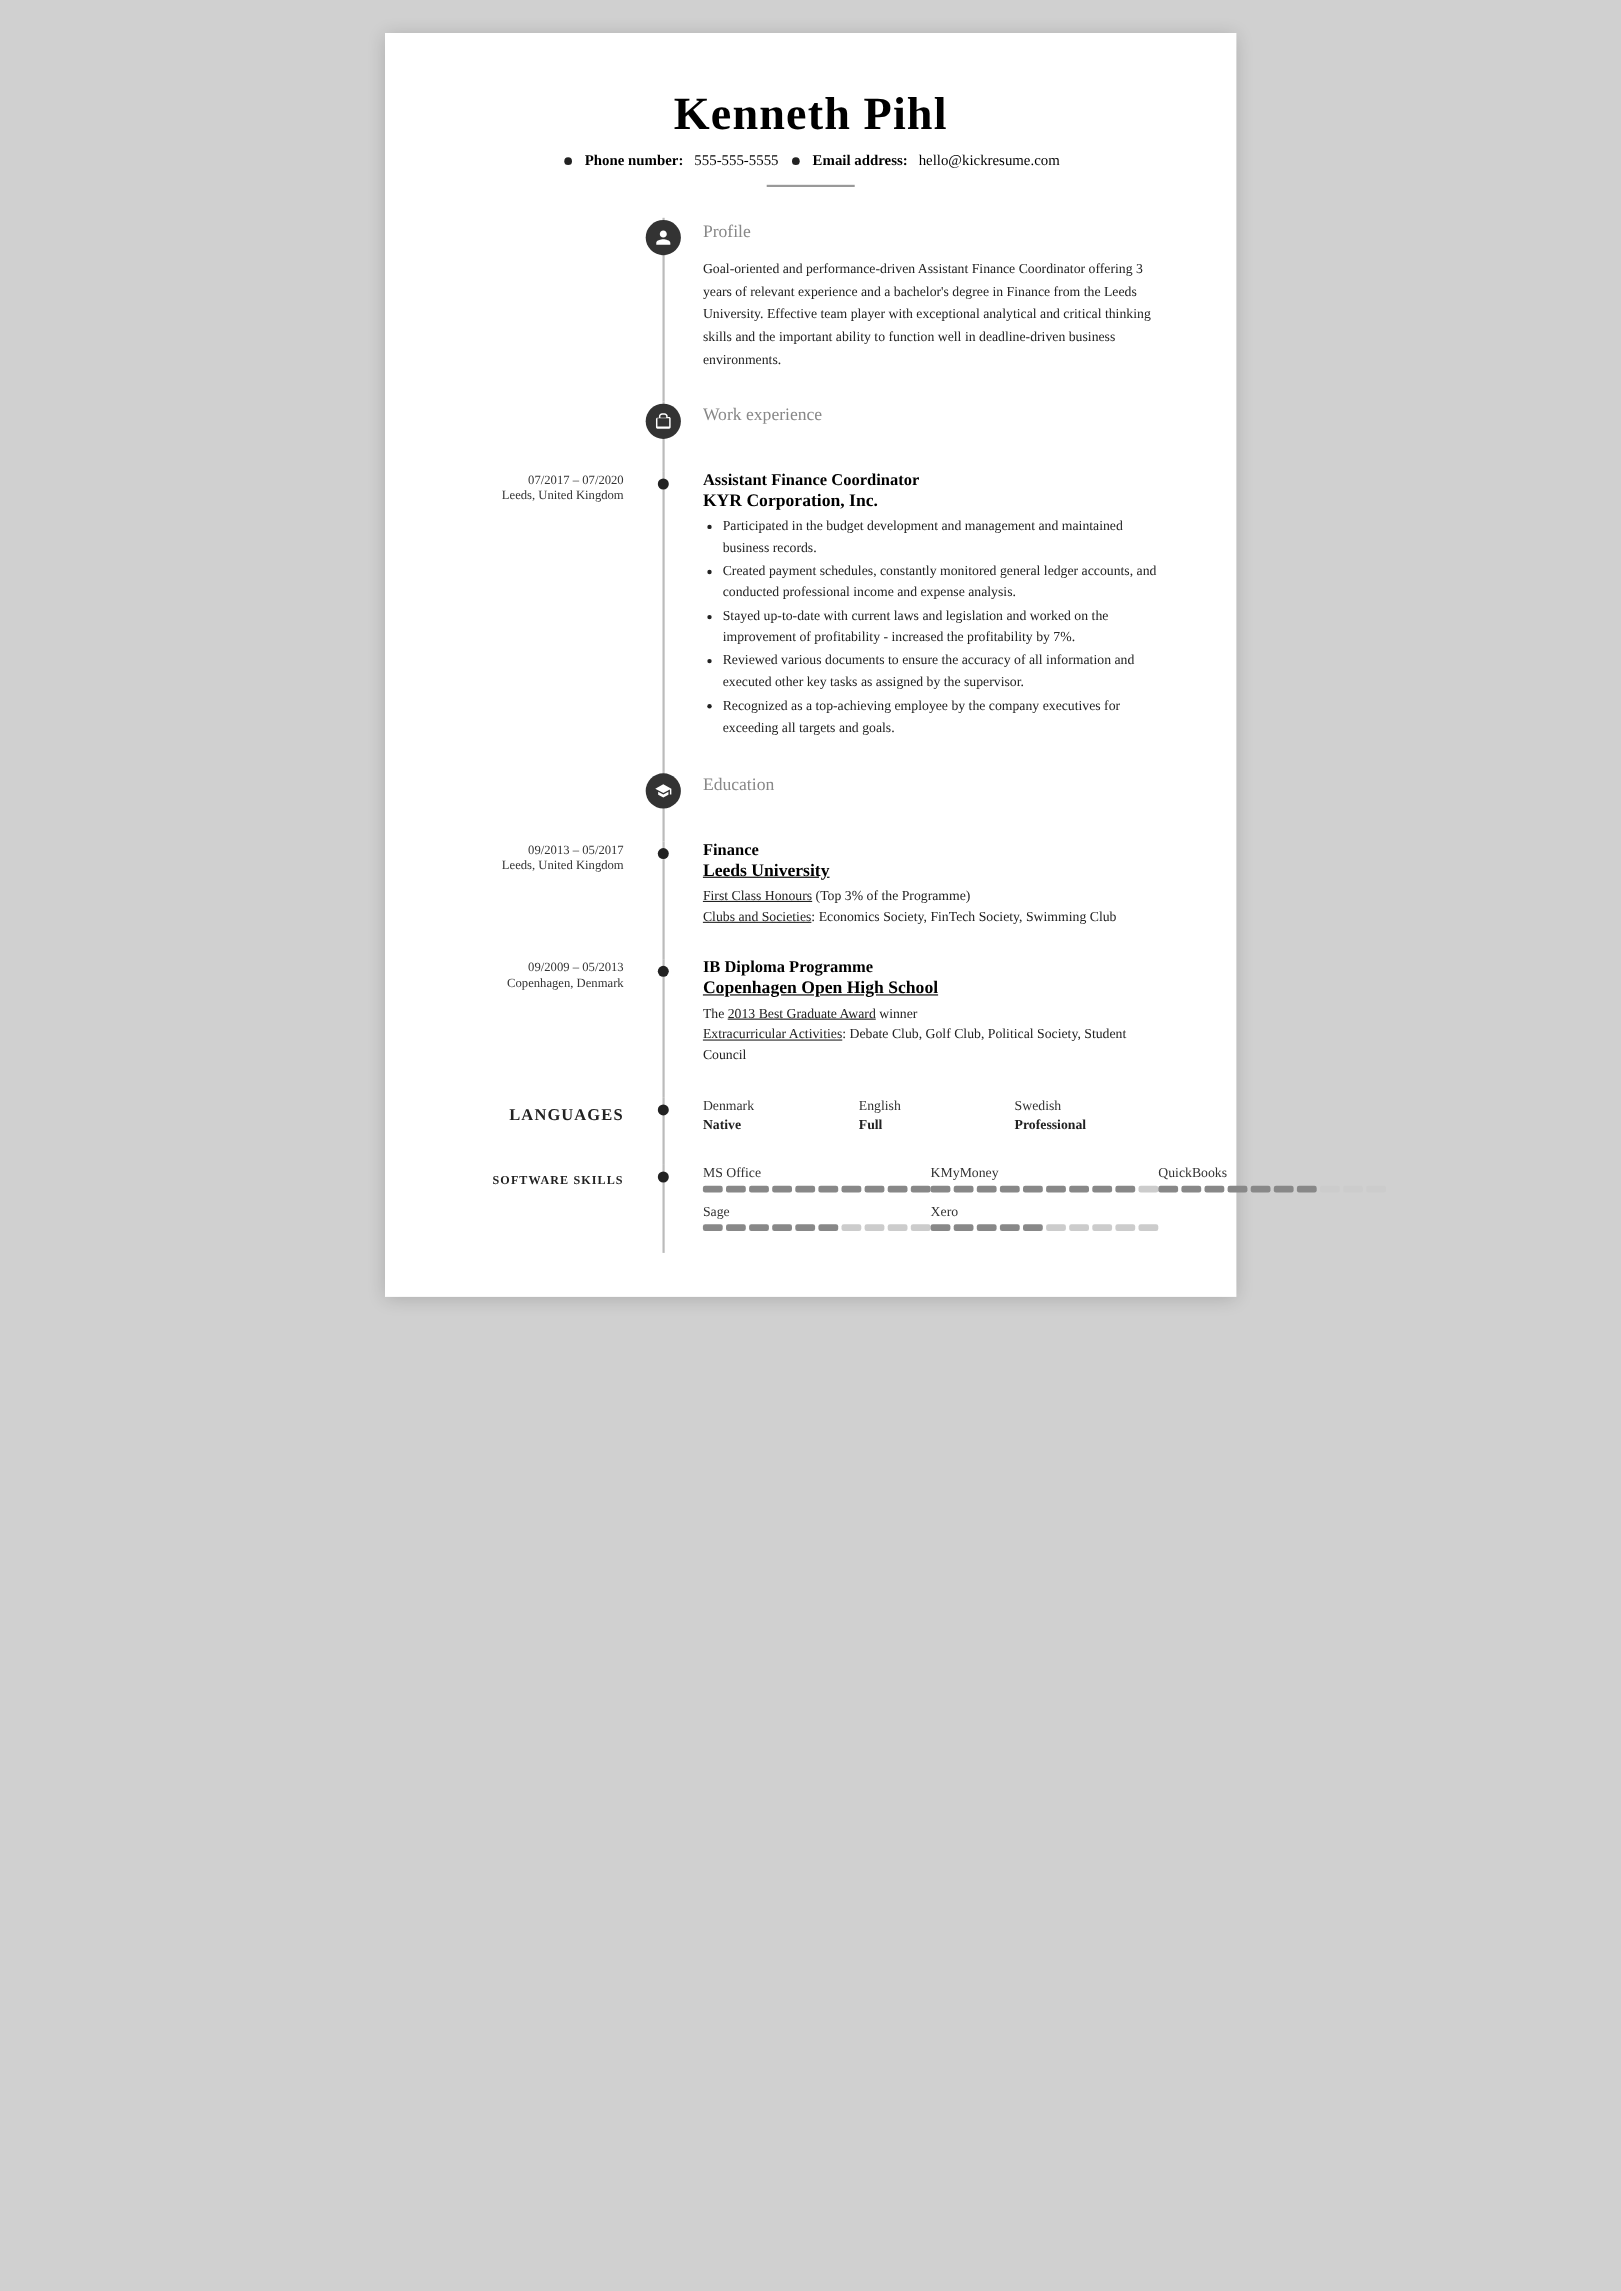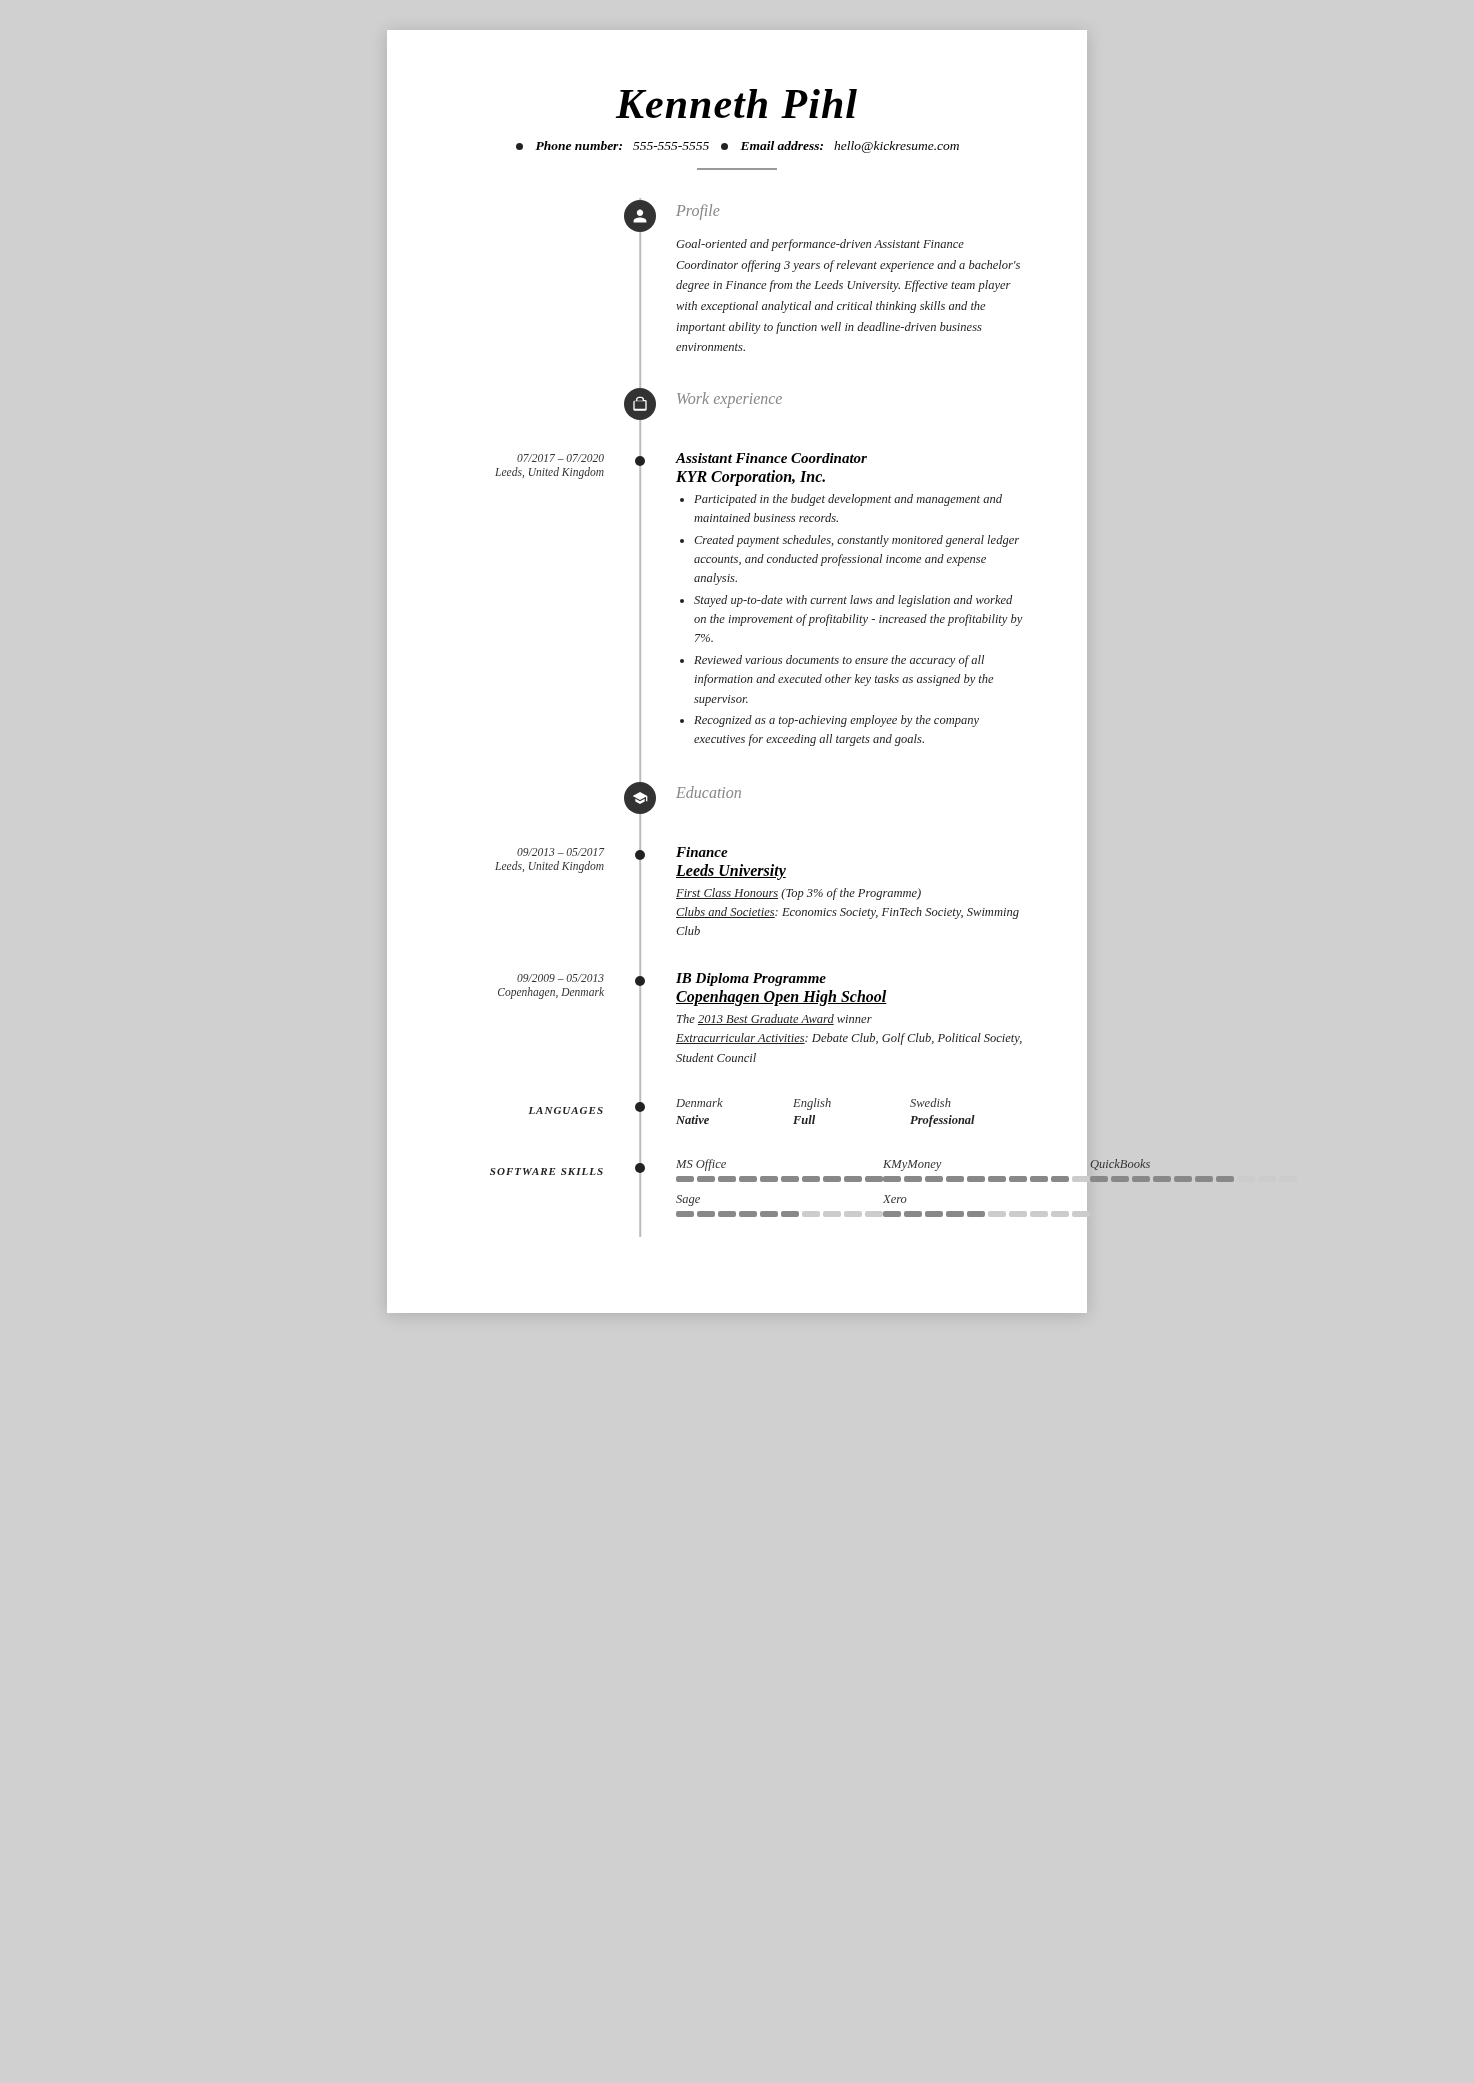--- a/index.html
+++ b/index.html
@@ -7,25 +7,24 @@
       background: #d0d0d0;
       display: flex;
       justify-content: center;
       align-items: flex-start;
       min-height: 100vh;
       padding: 30px;
       font-family: Georgia, 'Times New Roman', serif;
     }
     .resume-page {
       background: #fff;
-      width: 700px;
+      width: 774px;
       min-height: 980px;
-      padding: 50px 60px 76px 60px;
+      padding: 50px 60px 40px 60px;
       box-shadow: 0 2px 16px rgba(0,0,0,0.18);
-      font-style: italic;
     }
     .resume-header {
       text-align: center;
       margin-bottom: 18px;
     }
     .resume-name {
       font-size: 42px;
       font-weight: bold;
       font-family: Georgia, serif;
       letter-spacing: 1px;
@@ -197,21 +196,21 @@
       height: 6px;
       width: 18px;
       background: #888;
       border-radius: 2px;
     }
     .skill-bar-seg.empty {
       background: #ccc;
     }
     
     .lang-label {
-      font-size: 11px;
+      font-size: 15px;
       font-weight: bold;
       letter-spacing: 1px;
       text-transform: uppercase;
       color: #222;
       text-align: right;
     }
     .soft-label {
       font-size: 11px;
       font-weight: bold;
       letter-spacing: 1px;

